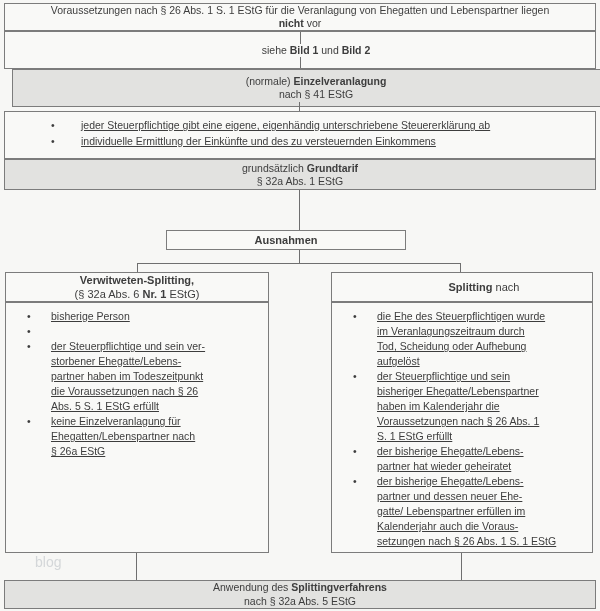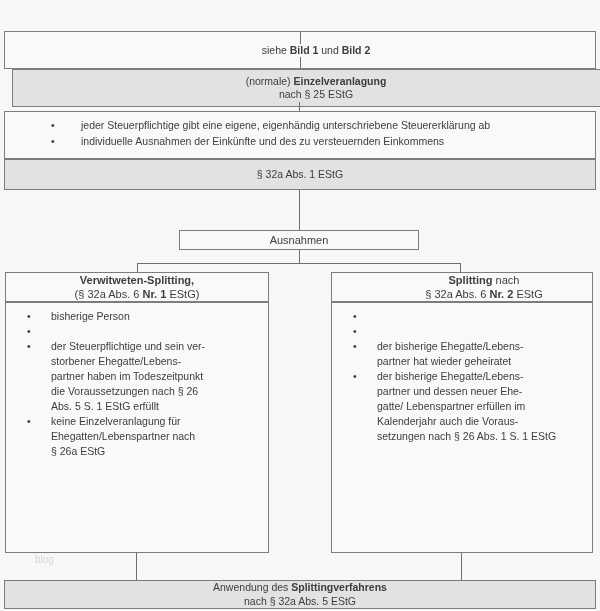--- a/index.html
+++ b/index.html
@@ -16,80 +16,85 @@
   }
   .gray{background:var(--gray-bg,#e2e2e0);}
   .center{display:flex;flex-direction:column;justify-content:center;align-items:center;text-align:center;line-height:13px;}
   .cl{white-space:nowrap;}
   .mask{background:var(--box-bg,#f9f9f7);padding:0 6px;position:relative;z-index:2;}
   .vline{position:absolute;width:1px;background:var(--line,#6f6f6f);}
   .hline{position:absolute;height:1px;background:var(--line,#6f6f6f);}
   .inboxline{position:absolute;left:295px;top:0;bottom:0;width:1px;background:var(--line,#6f6f6f);z-index:1;}
   .brow{display:flex;align-items:flex-start;}
   .bdot{flex:0 0 auto;text-align:left;}
-  .btxt{white-space:pre-line;}
+  .btxt{white-space:pre-line;text-decoration:underline;}
   .wide{padding-top:5px;}
   .wide .brow{line-height:16px;}
   .wide .bdot{margin-left:46px;width:30px;}
   .colbody{padding-top:6px;}
   .colbody .brow{line-height:15px;}
   .colbody .bdot{margin-left:21px;width:24px;}
   .hdr{font-size:11px;line-height:14px;}
   #boxA{left:4px;top:3px;width:592px;height:28px;}
   #boxB{left:4px;top:31px;width:592px;height:38px;padding-left:32px;}
   #boxC{left:12px;top:69px;width:592px;height:38px;padding-left:16px;}
   #c1{left:299px;top:102px;height:9px;}
   #boxD{left:4px;top:111px;width:592px;height:48px;}
   #boxE{left:4px;top:159px;width:592px;height:31px;}
   #c2{left:299px;top:190px;height:40px;}
-  #ausnahmen{left:179px;top:230px;width:240px;height:20px;font-weight:normal;font-size:11px;justify-content:center;}
+  #ausnahmen{left:166px;top:230px;width:240px;height:20px;font-weight:bold;font-size:11px;justify-content:center;}
   #c3{left:299px;top:250px;height:13px;}
   #branch{left:137px;top:263px;width:324px;}
   #dropL{left:137px;top:263px;height:9px;}
   #dropR{left:460px;top:263px;height:9px;}
   #headerL{left:5px;top:272px;width:264px;height:30px;}
   #bodyL{left:5px;top:302px;width:264px;height:251px;}
   #headerR{left:331px;top:272px;width:262px;height:30px;padding-left:44px;}
   #bodyR{left:331px;top:302px;width:262px;height:251px;}
   #dropL2{left:136px;top:553px;height:27px;}
   #dropR2{left:461px;top:553px;height:27px;}
-  #watermark{position:absolute;left:35px;top:554px;font-size:10px;color:var(--watermark,#d4d7d9);}
+  #watermark{position:absolute;left:35px;top:554px;font-size:14px;color:var(--watermark,#d4d7d9);}
   #boxF{left:4px;top:580px;width:592px;height:29px;justify-content:space-between;}
   b{font-weight:bold;}
 </style>
 </head>
 <body>
 
 <div class="page">
 
+  <div class="box center" id="boxA">
+    <div class="cl"><span>Voraussetzungen nach § 26 Abs. 1 S. 1 EStG für die Veranlagung von Ehegatten und Lebenspartner liegen</span></div>
+    <div class="cl"><b>nicht</b><span> vor</span></div>
+  </div>
 
   <div class="box center" id="boxB">
     <div class="inboxline"></div>
     <div class="cl mask"><span>siehe </span><b>Bild 1</b><span> und </span><b>Bild 2</b></div>
   </div>
 
   <div class="box gray center" id="boxC">
     <div class="cl"><span>(normale) </span><b>Einzelveranlagung</b></div>
-    <div class="cl"><span>nach § 25 EStG</span></div>
+    <div class="cl"><span>nach § 41 EStG</span></div>
   </div>
 
   <div class="vline" id="c1"></div>
 
   <div class="box wide" id="boxD">
       <div class="brow">
         <span class="bdot">•</span>
         <span class="btxt"><span>jeder Steuerpflichtige gibt eine eigene, eigenhändig unterschriebene Steuererklärung ab</span></span>
       </div>
       <div class="brow">
         <span class="bdot">•</span>
-        <span class="btxt"><span>individuelle Ausnahmen der Einkünfte und des zu versteuernden Einkommens</span></span>
+        <span class="btxt"><span>individuelle Ermittlung der Einkünfte und des zu versteuernden Einkommens</span></span>
       </div>
     </div>
 
   <div class="box gray center" id="boxE">
+    <div class="cl"><span>grundsätzlich </span><b>Grundtarif</b></div>
     <div class="cl"><span>§ 32a Abs. 1 EStG</span></div>
   </div>
 
   <div class="vline" id="c2"></div>
 
   <div class="box center" id="ausnahmen">
     <div class="cl">Ausnahmen</div>
   </div>
 
   <div class="vline" id="c3"></div>
@@ -120,28 +125,36 @@
       <div class="brow">
         <span class="bdot">•</span>
         <span class="btxt"><span>keine Einzelveranlagung für
 Ehegatten/Lebenspartner nach
 § 26a EStG</span></span>
       </div>
     </div>
 
   <div class="box center hdr" id="headerR">
     <div class="cl"><b>Splitting</b><span> nach</span></div>
-    <div class="cl"><span>§ 32a Abs. 6 </span><b>Nr. 2</b><span> EStG</span></div>
   </div>
   <div class="box colbody" id="bodyR">
       <div class="brow">
         <span class="bdot">•</span>
+        <span class="btxt"><span>die Ehe des Steuerpflichtigen wurde
+im Veranlagungszeitraum durch
+Tod, Scheidung oder Aufhebung
+aufgelöst</span></span>
       </div>
       <div class="brow">
         <span class="bdot">•</span>
+        <span class="btxt"><span>der Steuerpflichtige und sein
+bisheriger Ehegatte/Lebenspartner
+haben im Kalenderjahr die
+Voraussetzungen nach § 26 Abs. 1
+S. 1 EStG erfüllt</span></span>
       </div>
       <div class="brow">
         <span class="bdot">•</span>
         <span class="btxt"><span>der bisherige Ehegatte/Lebens-
 partner hat wieder geheiratet</span></span>
       </div>
       <div class="brow">
         <span class="bdot">•</span>
         <span class="btxt"><span>der bisherige Ehegatte/Lebens-
 partner und dessen neuer Ehe-

